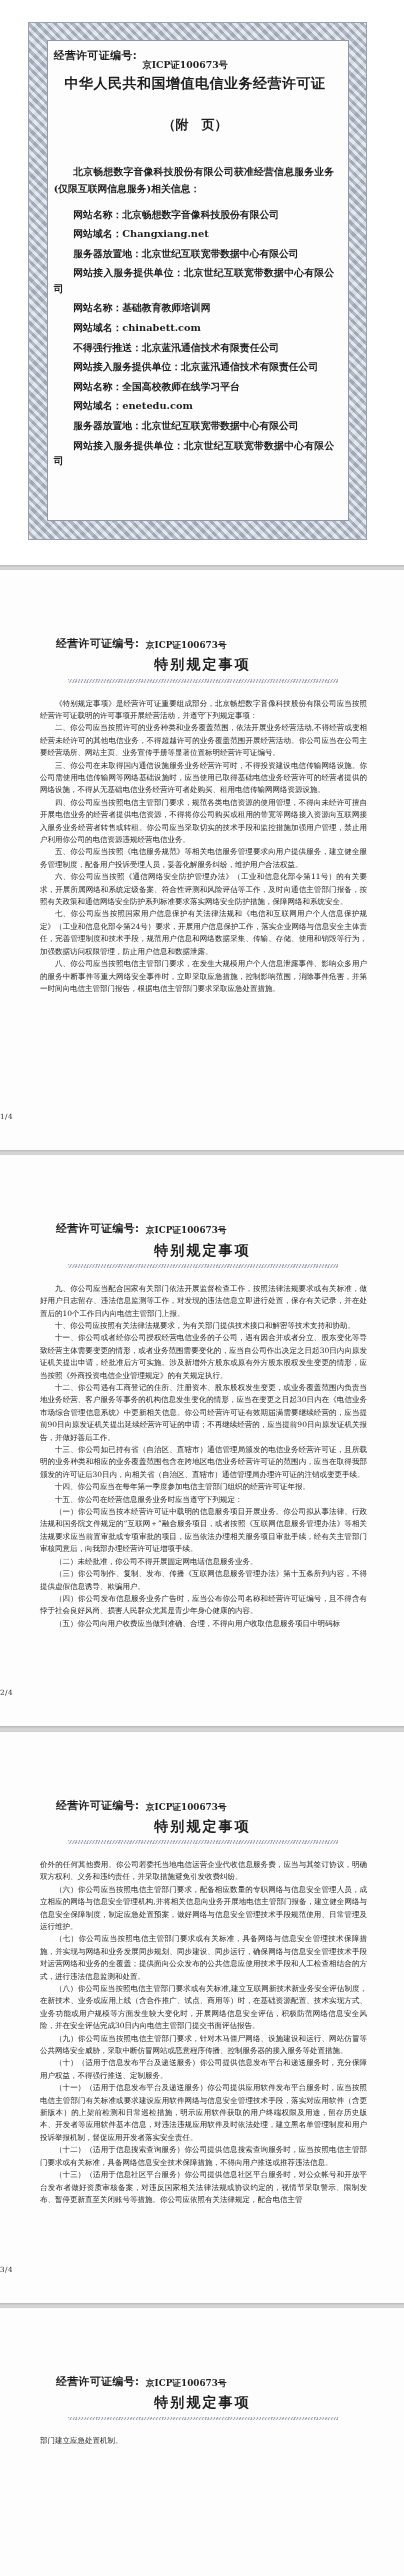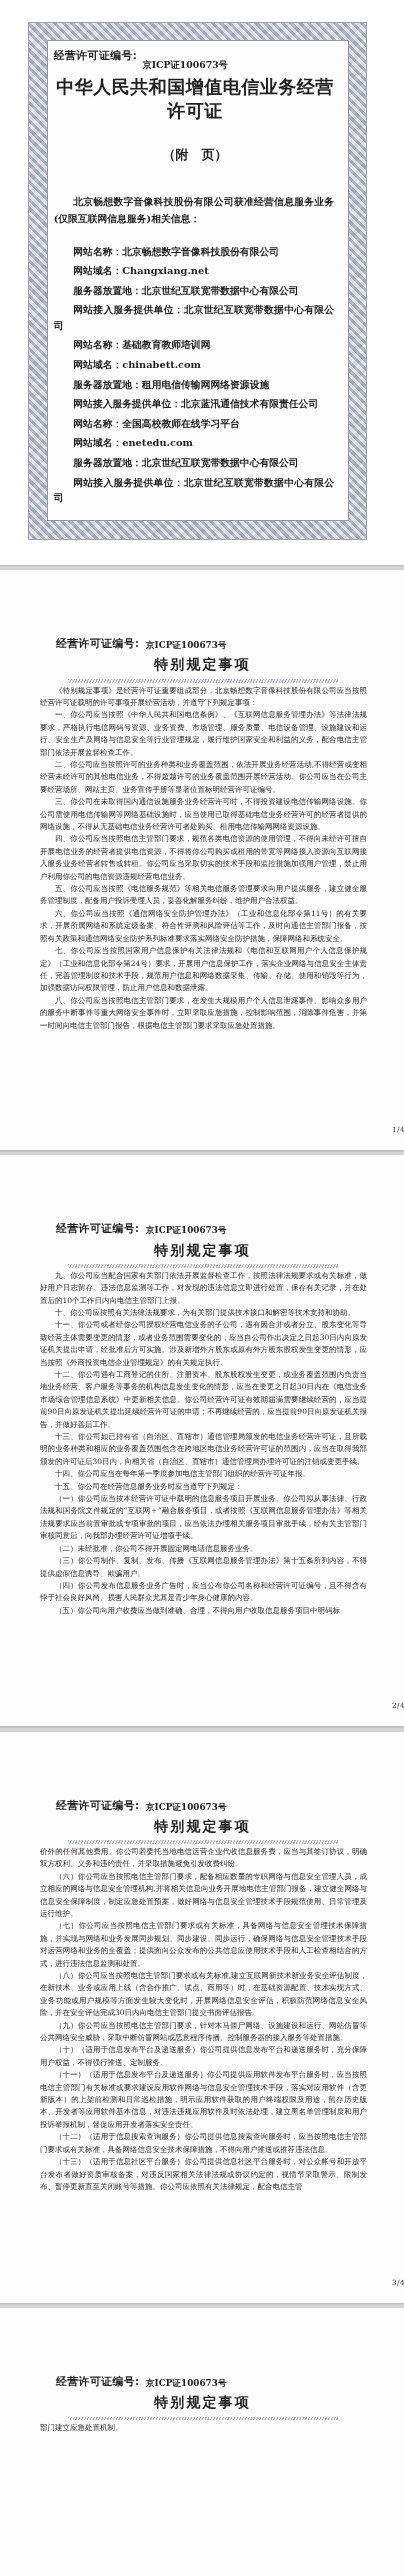--- a/index.html
+++ b/index.html
@@ -14,41 +14,41 @@
   .cert-frame{position:absolute;left:28px;top:21.6px;width:339px;height:518px;box-sizing:border-box;
     border:1px solid #97a1af;
     background:
       repeating-linear-gradient(45deg, rgba(255,255,255,.55) 0 3.1px, rgba(148,158,173,.45) 3.1px 6.2px),
       repeating-linear-gradient(-45deg, #c6cdd7 0 5.2px, #a6b0be 5.2px 10.3px);}
   .cert-inner{position:absolute;inset:17.5px;background:#fdfdfe;border:0.5px solid #8f99a8;
     padding:8.2px 11.3px 0 6.2px;box-sizing:border-box;}
   .lic-row{display:flex;align-items:flex-start;}
   .lic-label{font-size:10.8px;font-weight:600;letter-spacing:0.5px;}
   .lic-num{font-size:9.3px;font-weight:600;margin-left:5.2px;transform:translateY(10.3px);}
-  .cert-title{margin-top:11.3px;text-align:center;font-size:18px;font-weight:700;letter-spacing:0.5px;}
+  .cert-title{margin-top:11.3px;text-align:center;font-size:14px;font-weight:700;letter-spacing:0.5px;}
   .cert-subtitle{margin-top:23px;text-align:center;font-size:13px;font-weight:700;}
   .cert-intro{margin-top:29px;font-size:9.8px;line-height:17px;font-weight:600;
     text-indent:2em;text-align:justify;padding-right:2.1px;}
-  .cert-info{margin-top:17px;}
+  .cert-info{margin-top:10px;}
   .cert-info p{margin:0 0 4.1px 0;font-size:9.8px;line-height:15.5px;font-weight:600;
     text-indent:2em;text-align:justify;padding-right:2.1px;}
 
   
   .text-page{position:relative;background:#fdfdfd;overflow:hidden;}
   .tp-h1{height:580px;} .tp-h2{height:571px;} .tp-h3{height:571px;} .tp-h4{height:566px;}
   .tp-header{display:flex;align-items:flex-start;margin-left:56px;padding-top:67px;}
   .tp-header .hl{font-size:10.8px;font-weight:600;letter-spacing:0.5px;}
   .tp-header .hn{font-size:8.8px;font-weight:600;margin-left:6.2px;transform:translateY(3.1px);}
   .tp-title{margin:5.2px 0 0 0;text-align:center;font-size:14px;font-weight:700;letter-spacing:2.1px;}
   .zigzag{width:270px;height:3.6px;margin:4.6px auto 0 auto;opacity:.85;
     background:repeating-linear-gradient(115deg,#9aa0ab 0 1px,#e8eaee 1px 2.6px,#9aa0ab 2.6px 3.6px,#eef0f3 3.6px 5.2px);}
-  .tp-body{margin-top:2px;padding:0 38px 0 40px;font-size:7.5px;line-height:12.4px;text-align:justify;}
+  .tp-body{margin-top:15px;padding:0 38px 0 40px;font-size:7.5px;line-height:12.4px;text-align:justify;}
   .tp-body p{margin:0;text-indent:2em;}
   .tp-body p.noindent{text-indent:0;}
-  .tp-pagenum{position:absolute;bottom:16px;left:0;width:100%;text-align:right;
+  .tp-pagenum{position:absolute;bottom:29px;left:0;width:100%;text-align:left;
     font-size:7.2px;letter-spacing:0.5px;color:#2a2a2a;}
 </style>
 </head>
 <body>
 
 <div class="doc">
 
   <section class="cert-page">
     <div class="cert-frame">
       <div class="cert-inner">
@@ -59,21 +59,21 @@
         <div class="cert-title">中华人民共和国增值电信业务经营许可证</div>
         <div class="cert-subtitle">（附　页）</div>
         <p class="cert-intro">北京畅想数字音像科技股份有限公司获准经营信息服务业务(仅限互联网信息服务)相关信息：</p>
         <div class="cert-info">
             <p>网站名称：北京畅想数字音像科技股份有限公司</p>
             <p>网站域名：Changxiang.net</p>
             <p>服务器放置地：北京世纪互联宽带数据中心有限公司</p>
             <p>网站接入服务提供单位：北京世纪互联宽带数据中心有限公司</p>
             <p>网站名称：基础教育教师培训网</p>
             <p>网站域名：chinabett.com</p>
-            <p>服务器放置地：租用电信传输网网络资源设施</p>
+            <p>不得强行推送：北京蓝汛通信技术有限责任公司</p>
             <p>网站接入服务提供单位：北京蓝汛通信技术有限责任公司</p>
             <p>网站名称：全国高校教师在线学习平台</p>
             <p>网站域名：enetedu.com</p>
             <p>服务器放置地：北京世纪互联宽带数据中心有限公司</p>
             <p>网站接入服务提供单位：北京世纪互联宽带数据中心有限公司</p>
           </div>
       </div>
     </div>
   </section>
 
@@ -81,21 +81,20 @@
 
   <section class="text-page tp-h1">
     <div class="tp-header">
       <span class="hl">经营许可证编号:</span>
       <span class="hn">京ICP证100673号</span>
     </div>
     <h2 class="tp-title">特别规定事项</h2>
     <div class="zigzag"></div>
     <div class="tp-body">
         <p>《特别规定事项》是经营许可证重要组成部分，北京畅想数字音像科技股份有限公司应当按照经营许可证载明的许可事项开展经营活动，并遵守下列规定事项：</p>
-        <p>一、你公司应当按照《中华人民共和国电信条例》、《互联网信息服务管理办法》等法律法规要求，严格执行电信网码号资源、业务资费、市场管理、服务质量、电信设备管理、设施建设和运行、安全生产及网络与信息安全等行业管理规定，履行维护国家安全和利益的义务，配合电信主管部门依法开展监督检查工作。</p>
         <p>二、你公司应当按照许可的业务种类和业务覆盖范围，依法开展业务经营活动,不得经营或变相经营未经许可的其他电信业务，不得超越许可的业务覆盖范围开展经营活动。你公司应当在公司主要经营场所、网站主页、业务宣传手册等显著位置标明经营许可证编号。</p>
         <p>三、你公司在未取得国内通信设施服务业务经营许可时，不得投资建设电信传输网络设施。你公司需使用电信传输网等网络基础设施时，应当使用已取得基础电信业务经营许可的经营者提供的网络设施，不得从无基础电信业务经营许可者处购买、租用电信传输网网络资源设施。</p>
         <p>四、你公司应当按照电信主管部门要求，规范各类电信资源的使用管理，不得向未经许可擅自开展电信业务的经营者提供电信资源，不得将你公司购买或租用的带宽等网络接入资源向互联网接入服务业务经营者转售或转租。你公司应当采取切实的技术手段和监控措施加强用户管理，禁止用户利用你公司的电信资源违规经营电信业务。</p>
         <p>五、你公司应当按照《电信服务规范》等相关电信服务管理要求向用户提供服务，建立健全服务管理制度，配备用户投诉受理人员，妥善化解服务纠纷，维护用户合法权益。</p>
         <p>六、你公司应当按照《通信网络安全防护管理办法》（工业和信息化部令第11号）的有关要求，开展所属网络和系统定级备案、符合性评测和风险评估等工作，及时向通信主管部门报备，按照有关政策和通信网络安全防护系列标准要求落实网络安全防护措施，保障网络和系统安全。</p>
         <p>七、你公司应当按照国家用户信息保护有关法律法规和《电信和互联网用户个人信息保护规定》（工业和信息化部令第24号）要求，开展用户信息保护工作，落实企业网络与信息安全主体责任，完善管理制度和技术手段，规范用户信息和网络数据采集、传输、存储、使用和销毁等行为，加强数据访问权限管理，防止用户信息和数据泄露。</p>
         <p>八、你公司应当按照电信主管部门要求，在发生大规模用户个人信息泄露事件、影响众多用户的服务中断事件等重大网络安全事件时，立即采取应急措施，控制影响范围，消除事件危害，并第一时间向电信主管部门报告，根据电信主管部门要求采取应急处置措施。</p>
       </div>
     <div class="tp-pagenum">1/4</div>
   </section>

